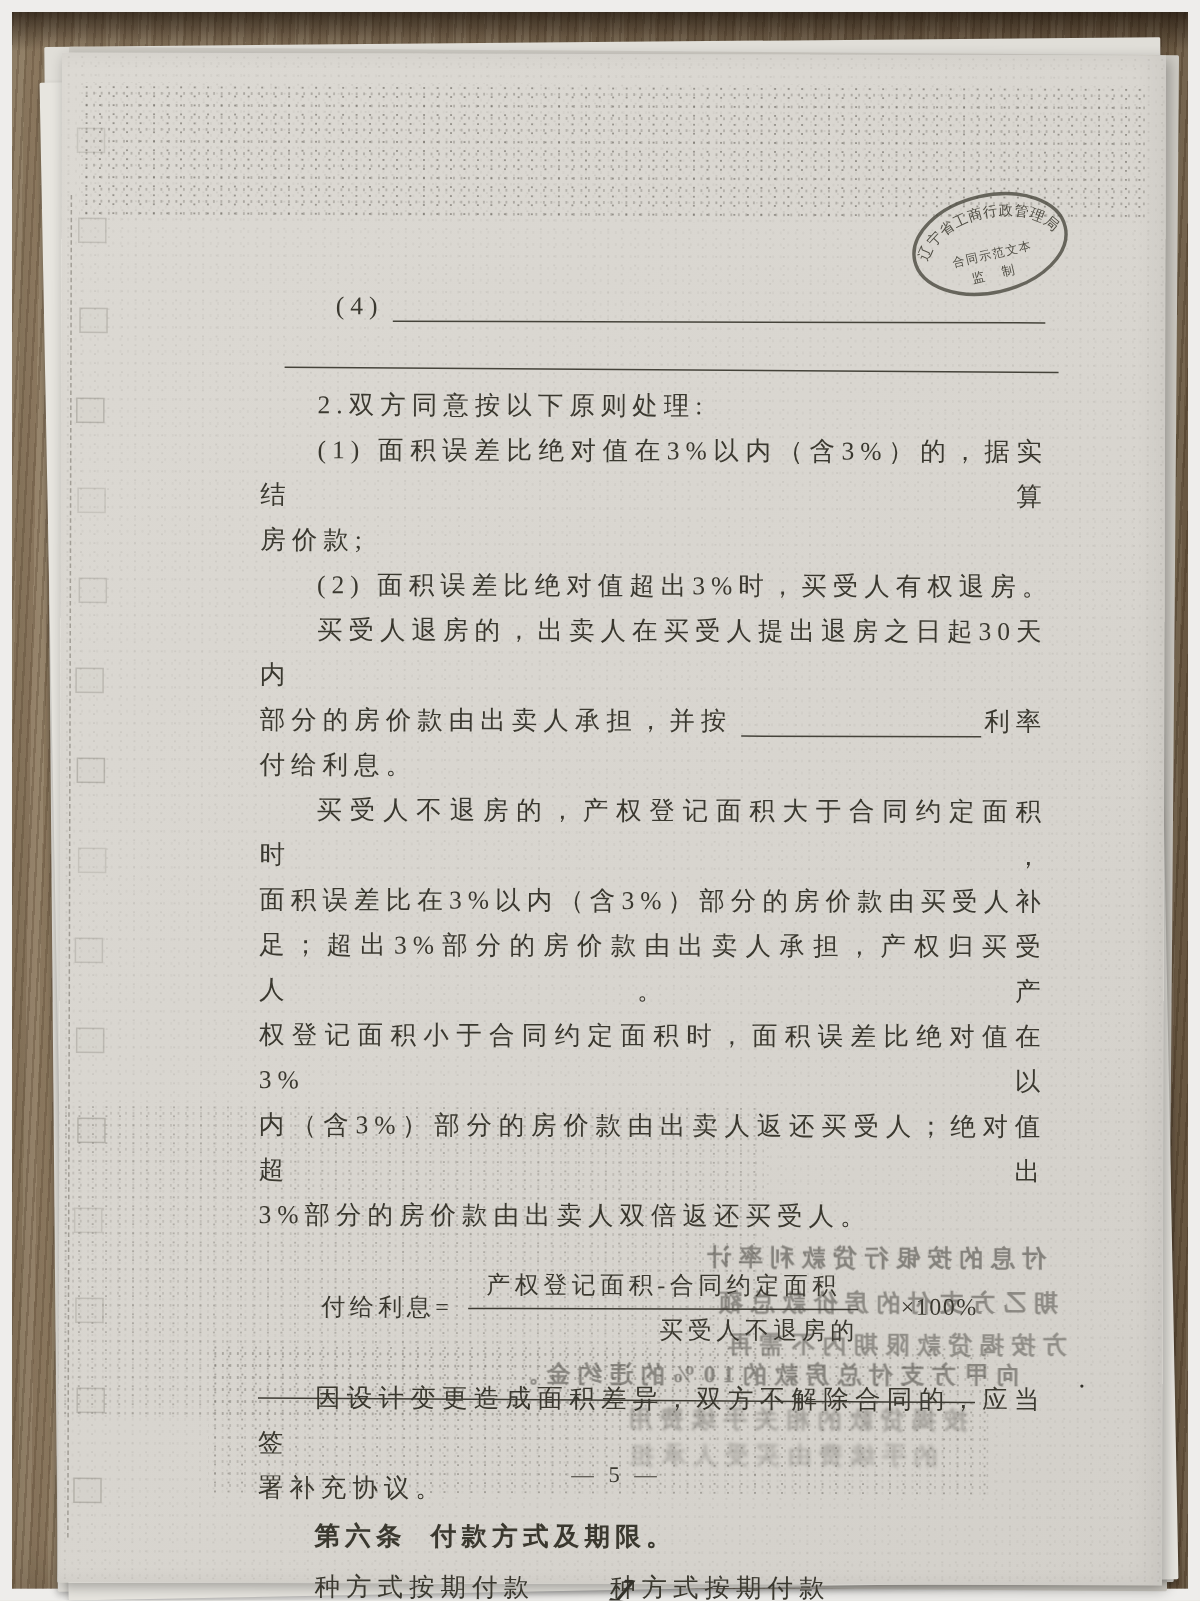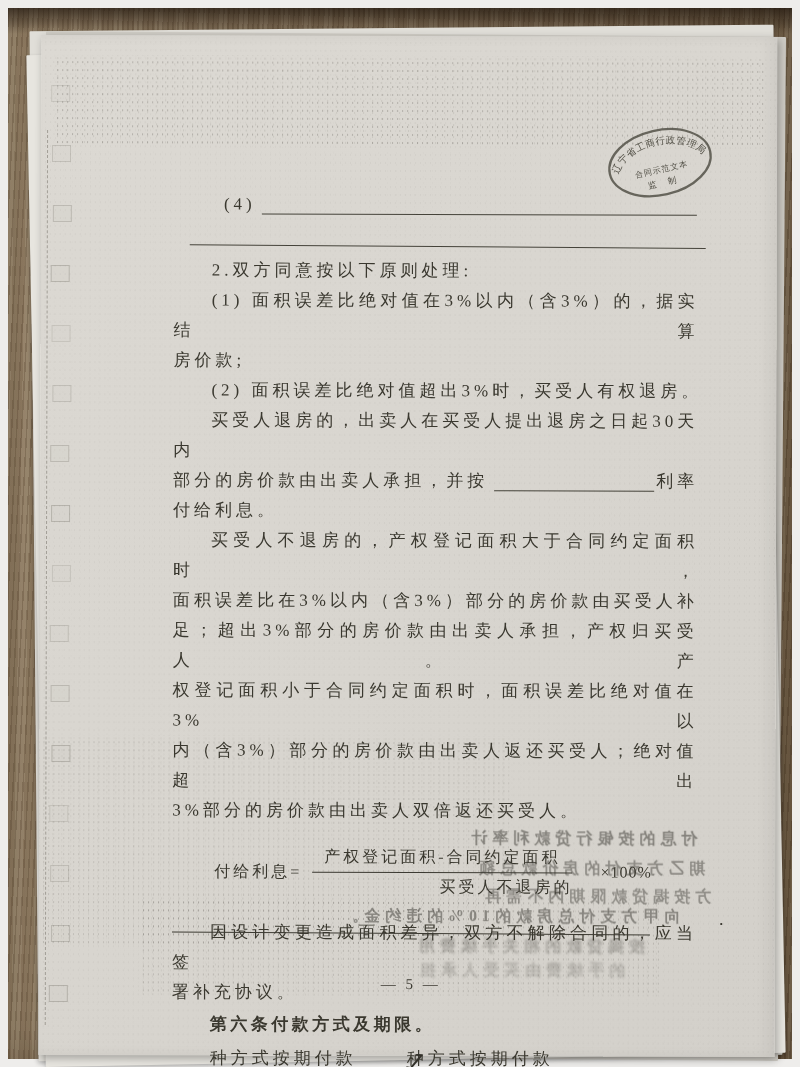--- a/index.html
+++ b/index.html
@@ -61,21 +61,21 @@
   .rule2{margin-left:16px;width:516px;height:26px;border-bottom:1.7px solid #45433a;transform:rotate(0.25deg);}
   .mt9{margin-top:9px;}
   
   .formula{display:flex;align-items:center;margin:16px 0 16px 42px;height:60px;font-size:16px;letter-spacing:3px;}
   .frac{display:inline-block;text-align:right;margin:13px 10px;}
   .frac .num{display:block;padding:0 12px 4px 12px;border-bottom:1.8px solid #3c3a32;}
   .frac .den{display:block;padding-top:4px;}
   .mult{margin-left:18px;letter-spacing:1px;}
   
   .article{font-family:"Liberation Sans","DejaVu Sans",sans-serif;font-weight:bold;letter-spacing:3.5px;margin-top:2px;}
-  .article .num{}
+  .article .num{margin-right:16px;}
   
   .blank-slash{display:inline-block;position:relative;width:50px;border-bottom:1.6px solid #45433a;height:22px;vertical-align:bottom;}
   .hand{position:absolute;left:14px;top:-8px;font-family:"DejaVu Sans",sans-serif;font-style:italic;font-size:23px;color:#33312a;transform:rotate(12deg) skewX(-18deg);letter-spacing:0;}
   
   .ruleB{position:absolute;left:133px;top:897px;width:478px;border-top:1.8px solid #3c3a32;transform:rotate(0.2deg);}
   .dotB{position:absolute;left:680px;top:872px;font-size:18px;color:#33312a;}
   .bleed{position:absolute;transform:scaleX(-1);color:rgba(58,55,50,.52);font-weight:bold;font-size:16px;letter-spacing:5px;white-space:nowrap;filter:blur(.4px);font-family:"Liberation Serif","DejaVu Serif",serif;}
   .bl0{top:792px;right:78px;}
   .bl1{top:822px;right:70px;opacity:.9;}
   .bl2{top:850px;right:64px;opacity:.85;}

